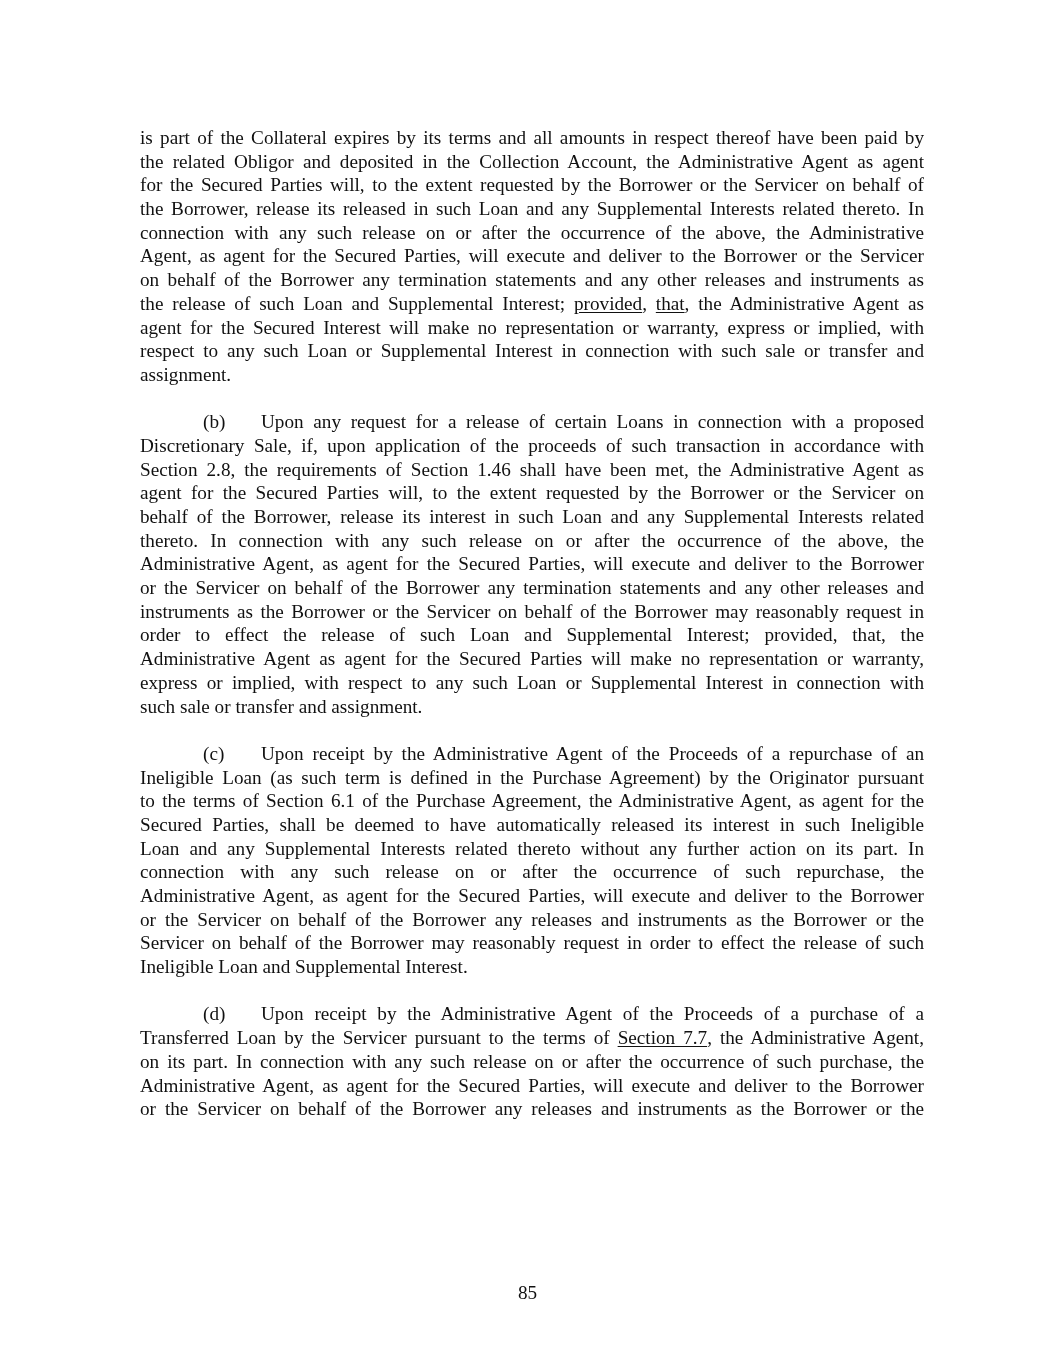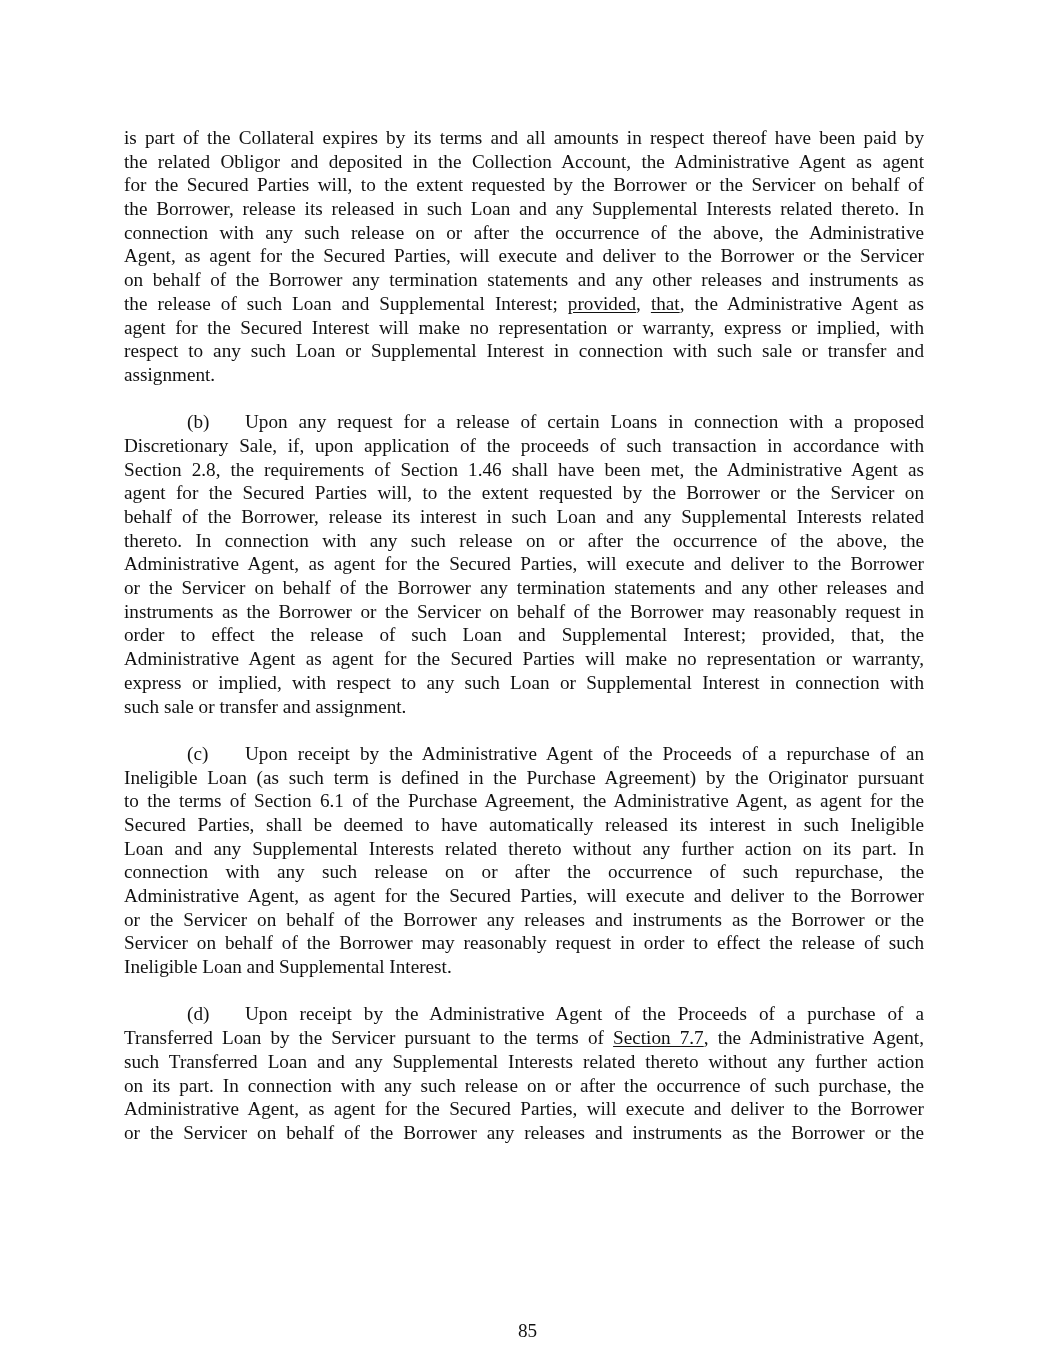--- a/index.html
+++ b/index.html
@@ -5,27 +5,27 @@
   html, body { margin: 0; padding: 0; background: #ffffff; }
   body { width: 1055px; height: 1365px; position: relative; overflow: hidden; }
   .page {
     position: absolute; left: 124px; top: 126px; width: 800px;
     font-family: "Liberation Serif", "DejaVu Serif", serif;
     font-size: 19.2px; color: #111111; line-height: 23.7px;
   }
   .para { margin: 0 0 23.7px 0; }
   .line {
     display: block; white-space: nowrap; height: 23.7px;
-    text-align: justify; text-align-last: justify;
+    text-align: justify; text-align-last: justify; margin-left: 16px;
   }
   .line.last { text-align-last: left; }
   .indent-label { display: inline-block; width: 58px; padding-left: 63px; }
   .u { text-decoration: underline; text-underline-offset: 2px; }
   .page-number {
-    position: absolute; left: 0; width: 1055px; top: 1320px; text-align: center;
+    position: absolute; left: 0; width: 1055px; top: 1282px; text-align: center;
     font-family: "Liberation Serif", "DejaVu Serif", serif; font-size: 19.2px; color: #111111;
   }
 </style>
 </head>
 <body>
 
 <div class="page">
 
   <p class="para">
     <span class="line">is part of the Collateral expires by its terms and all amounts in respect thereof have been paid by</span>
@@ -66,20 +66,19 @@
     <span class="line">connection with any such release on or after the occurrence of such repurchase, the</span>
     <span class="line">Administrative Agent, as agent for the Secured Parties, will execute and deliver to the Borrower</span>
     <span class="line">or the Servicer on behalf of the Borrower any releases and instruments as the Borrower or the</span>
     <span class="line">Servicer on behalf of the Borrower may reasonably request in order to effect the release of such</span>
     <span class="line last">Ineligible Loan and Supplemental Interest.</span>
   </p>
 
   <p class="para">
     <span class="line"><span class="indent-label">(d)</span><span>Upon receipt by the Administrative Agent of the Proceeds of a purchase of a</span></span>
     <span class="line"><span>Transferred Loan by the Servicer pursuant to the terms of </span><span class="u">Section 7.7</span><span>, the Administrative Agent,</span></span>
-    <span class="line">such Transferred Loan and any Supplemental Interests related thereto without any further action</span>
     <span class="line">on its part.  In connection with any such release on or after the occurrence of such purchase, the</span>
     <span class="line">Administrative Agent, as agent for the Secured Parties, will execute and deliver to the Borrower</span>
     <span class="line">or the Servicer on behalf of the Borrower any releases and instruments as the Borrower or the</span>
   </p>
 </div>
 
 <div class="page-number">85</div>
 
 </body></html>

